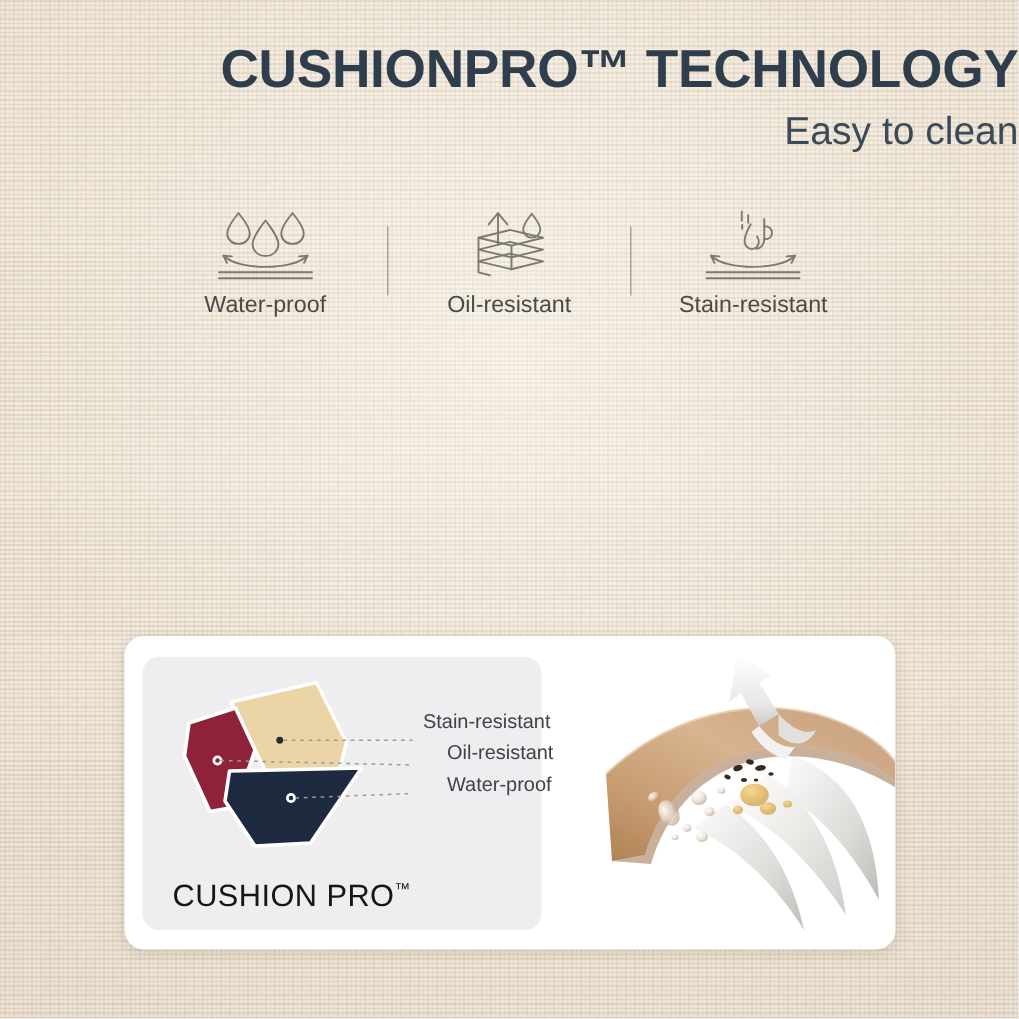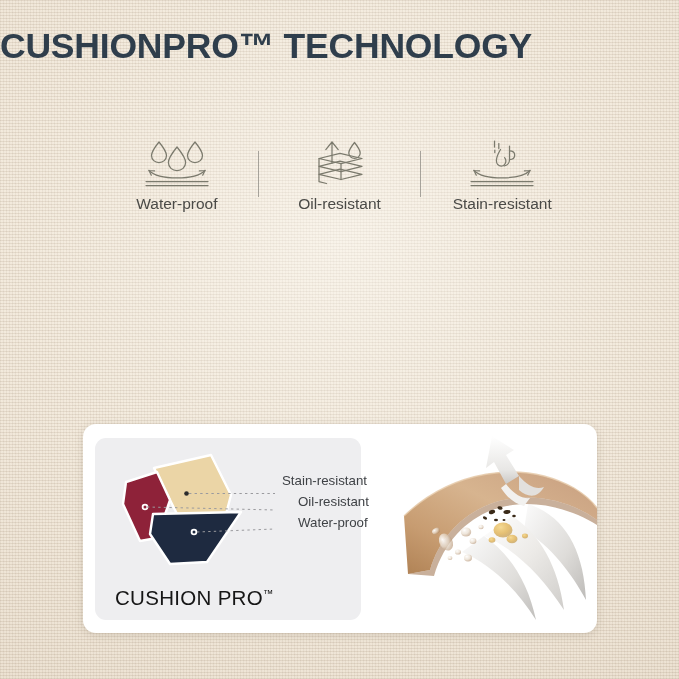--- a/index.html
+++ b/index.html
@@ -54,21 +54,21 @@
                 rgba(255,253,248,0.15) 48%,
                 rgba(205,188,168,0.16) 100%);
   }
 
   
   #header {
     position: absolute;
     top: 28px;
     left: 0;
     width: 679px;
-    text-align: left;
+    text-align: right;
     z-index: 5;
   }
   #headline {
     font-size: 35.5px;
     font-weight: bold;
     letter-spacing: -0.2px;
     color: #2f3e4c;
     line-height: 1.05;
     margin: 0;
     white-space: nowrap;
@@ -194,20 +194,21 @@
 </head>
 <body>
 
 <div id="canvas">
 
   <div id="linen-texture"></div>
   <div id="vignette"></div>
 
   <div id="header">
     <div id="headline">CUSHIONPRO™ TECHNOLOGY</div>
+    <div id="subhead">Easy to clean</div>
   </div>
 
   <div id="features">
 
     <div class="feature">
       <div class="feature-icon">
         <svg width="76" height="52" viewBox="0 0 76 52" fill="none" stroke="#7b7a6d" stroke-width="1.25" stroke-linecap="round" stroke-linejoin="round">
 
           <path d="M20 6 C20 6 12.5 15.2 12.5 19.6 C12.5 23.7 15.9 26.6 20 26.6 C24.1 26.6 27.5 23.7 27.5 19.6 C27.5 15.2 20 6 20 6 Z"></path>
 

